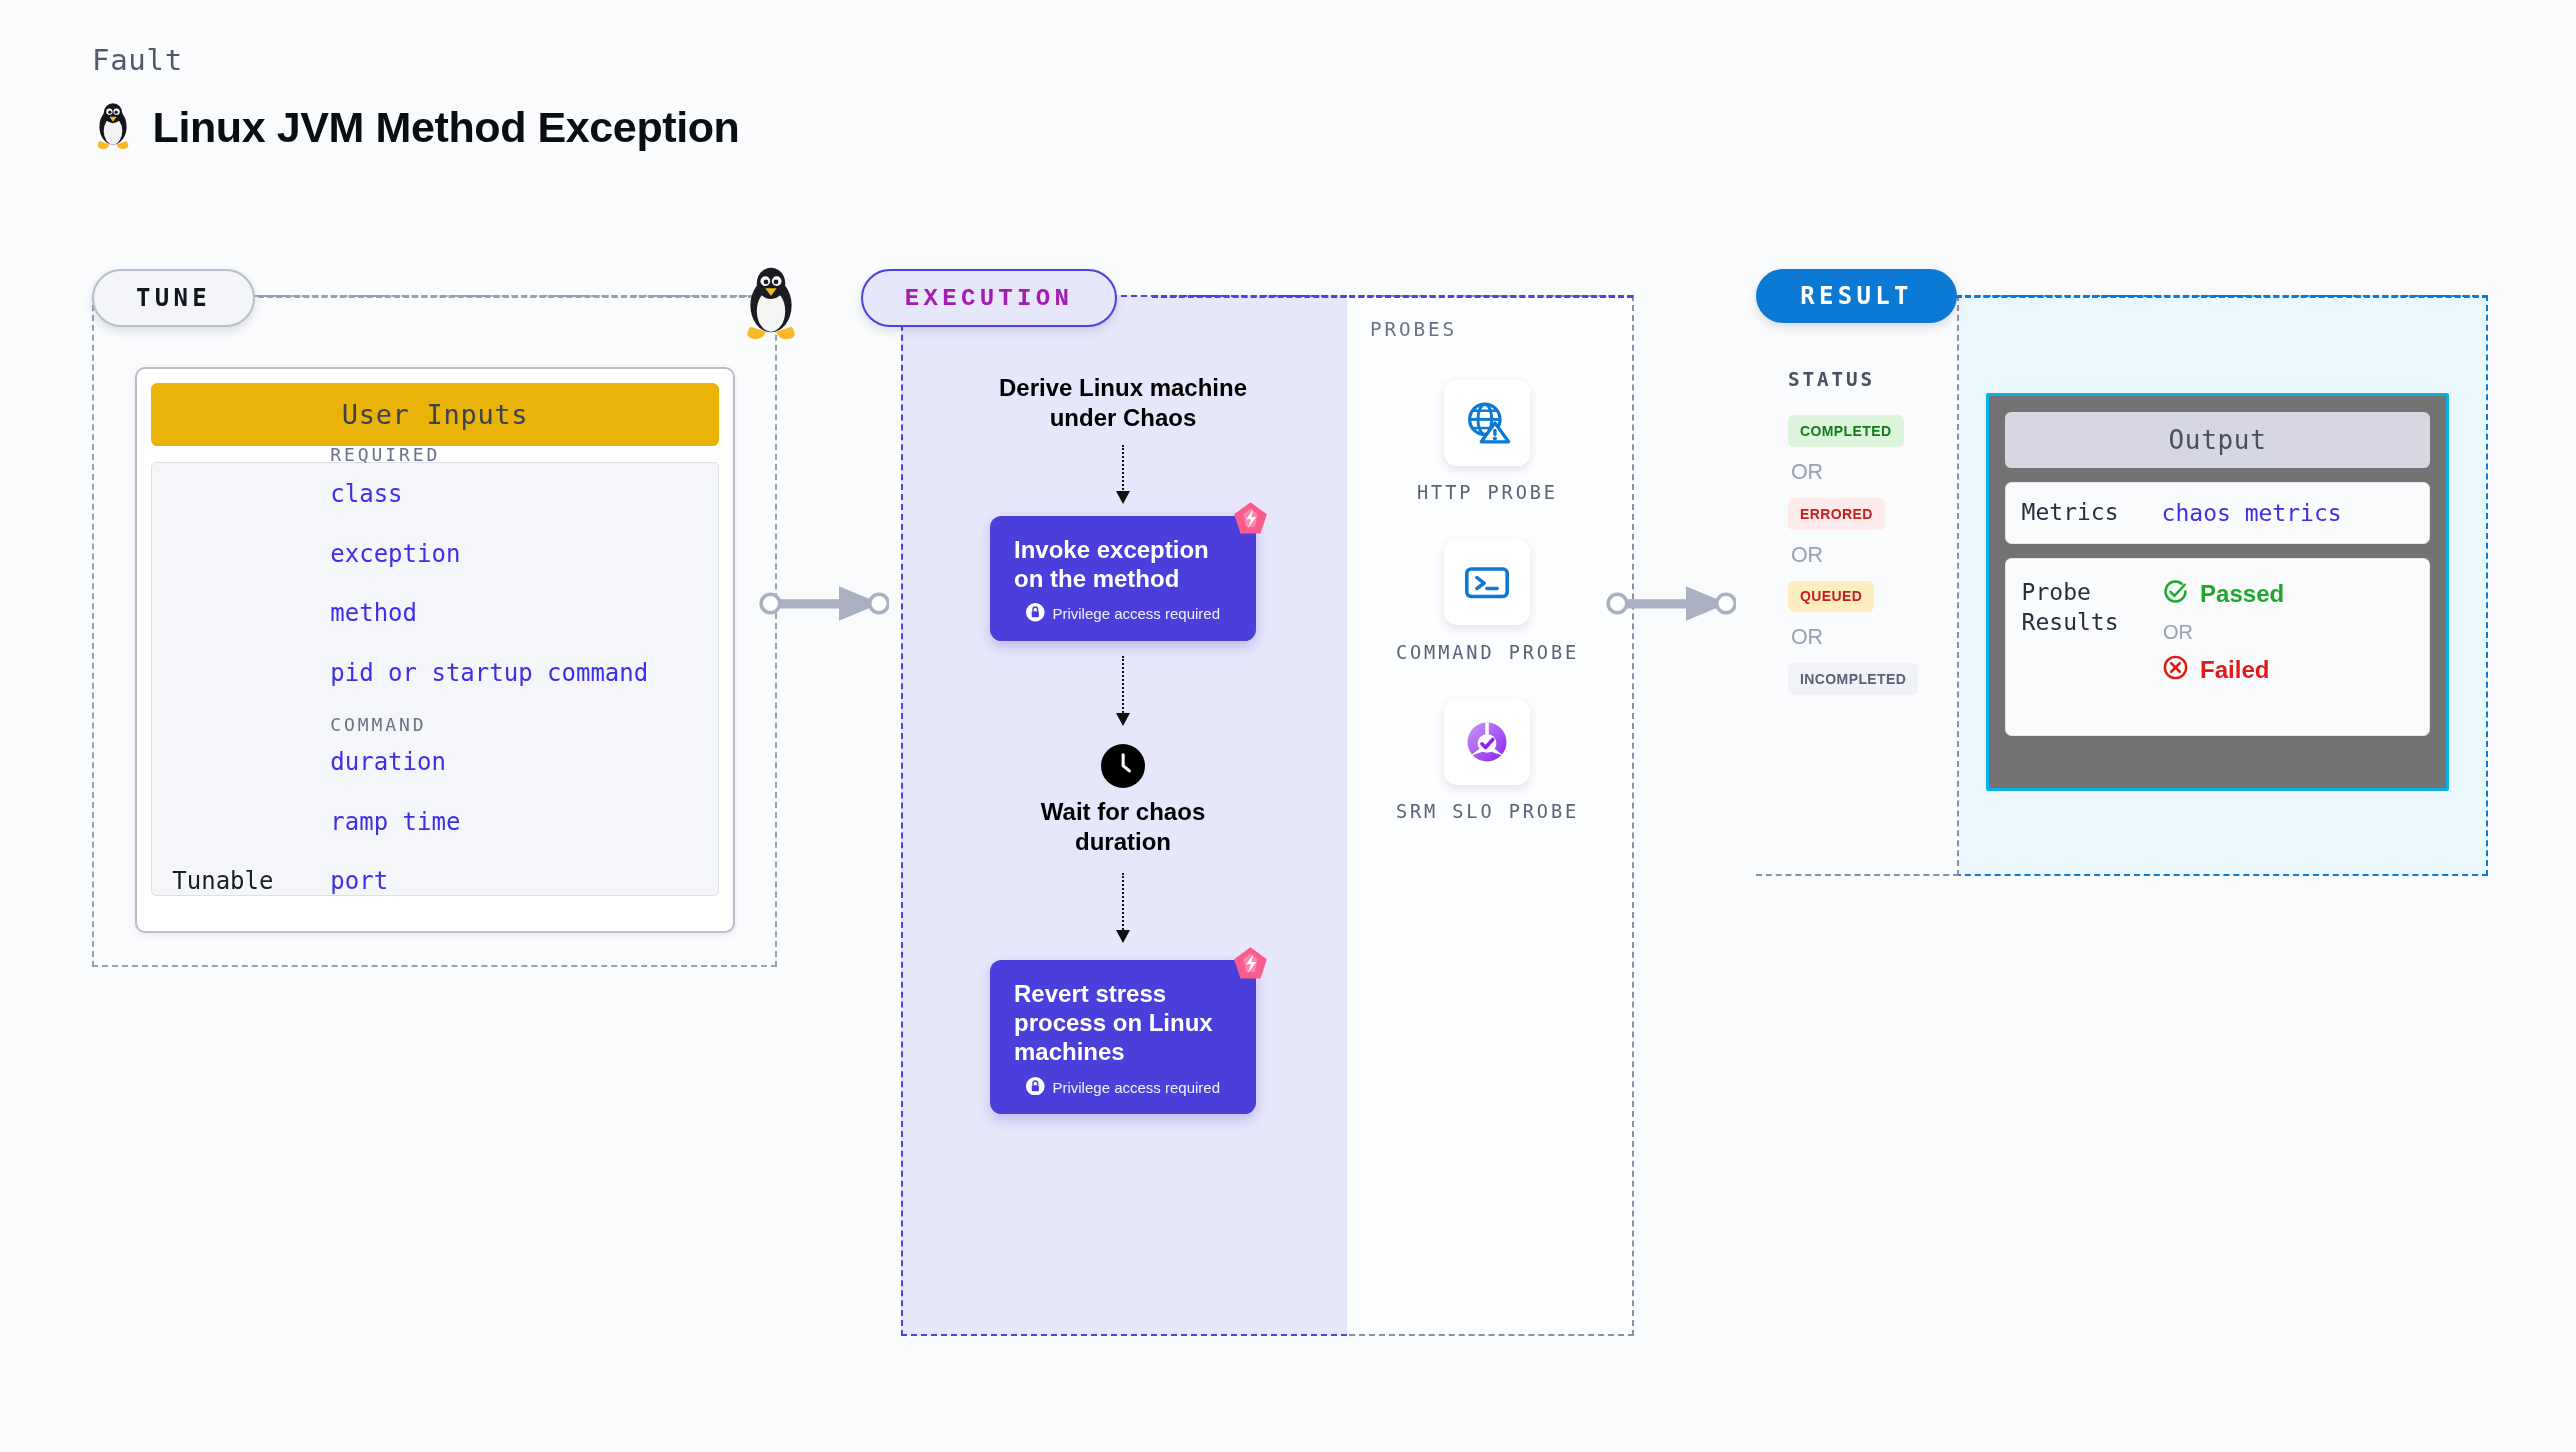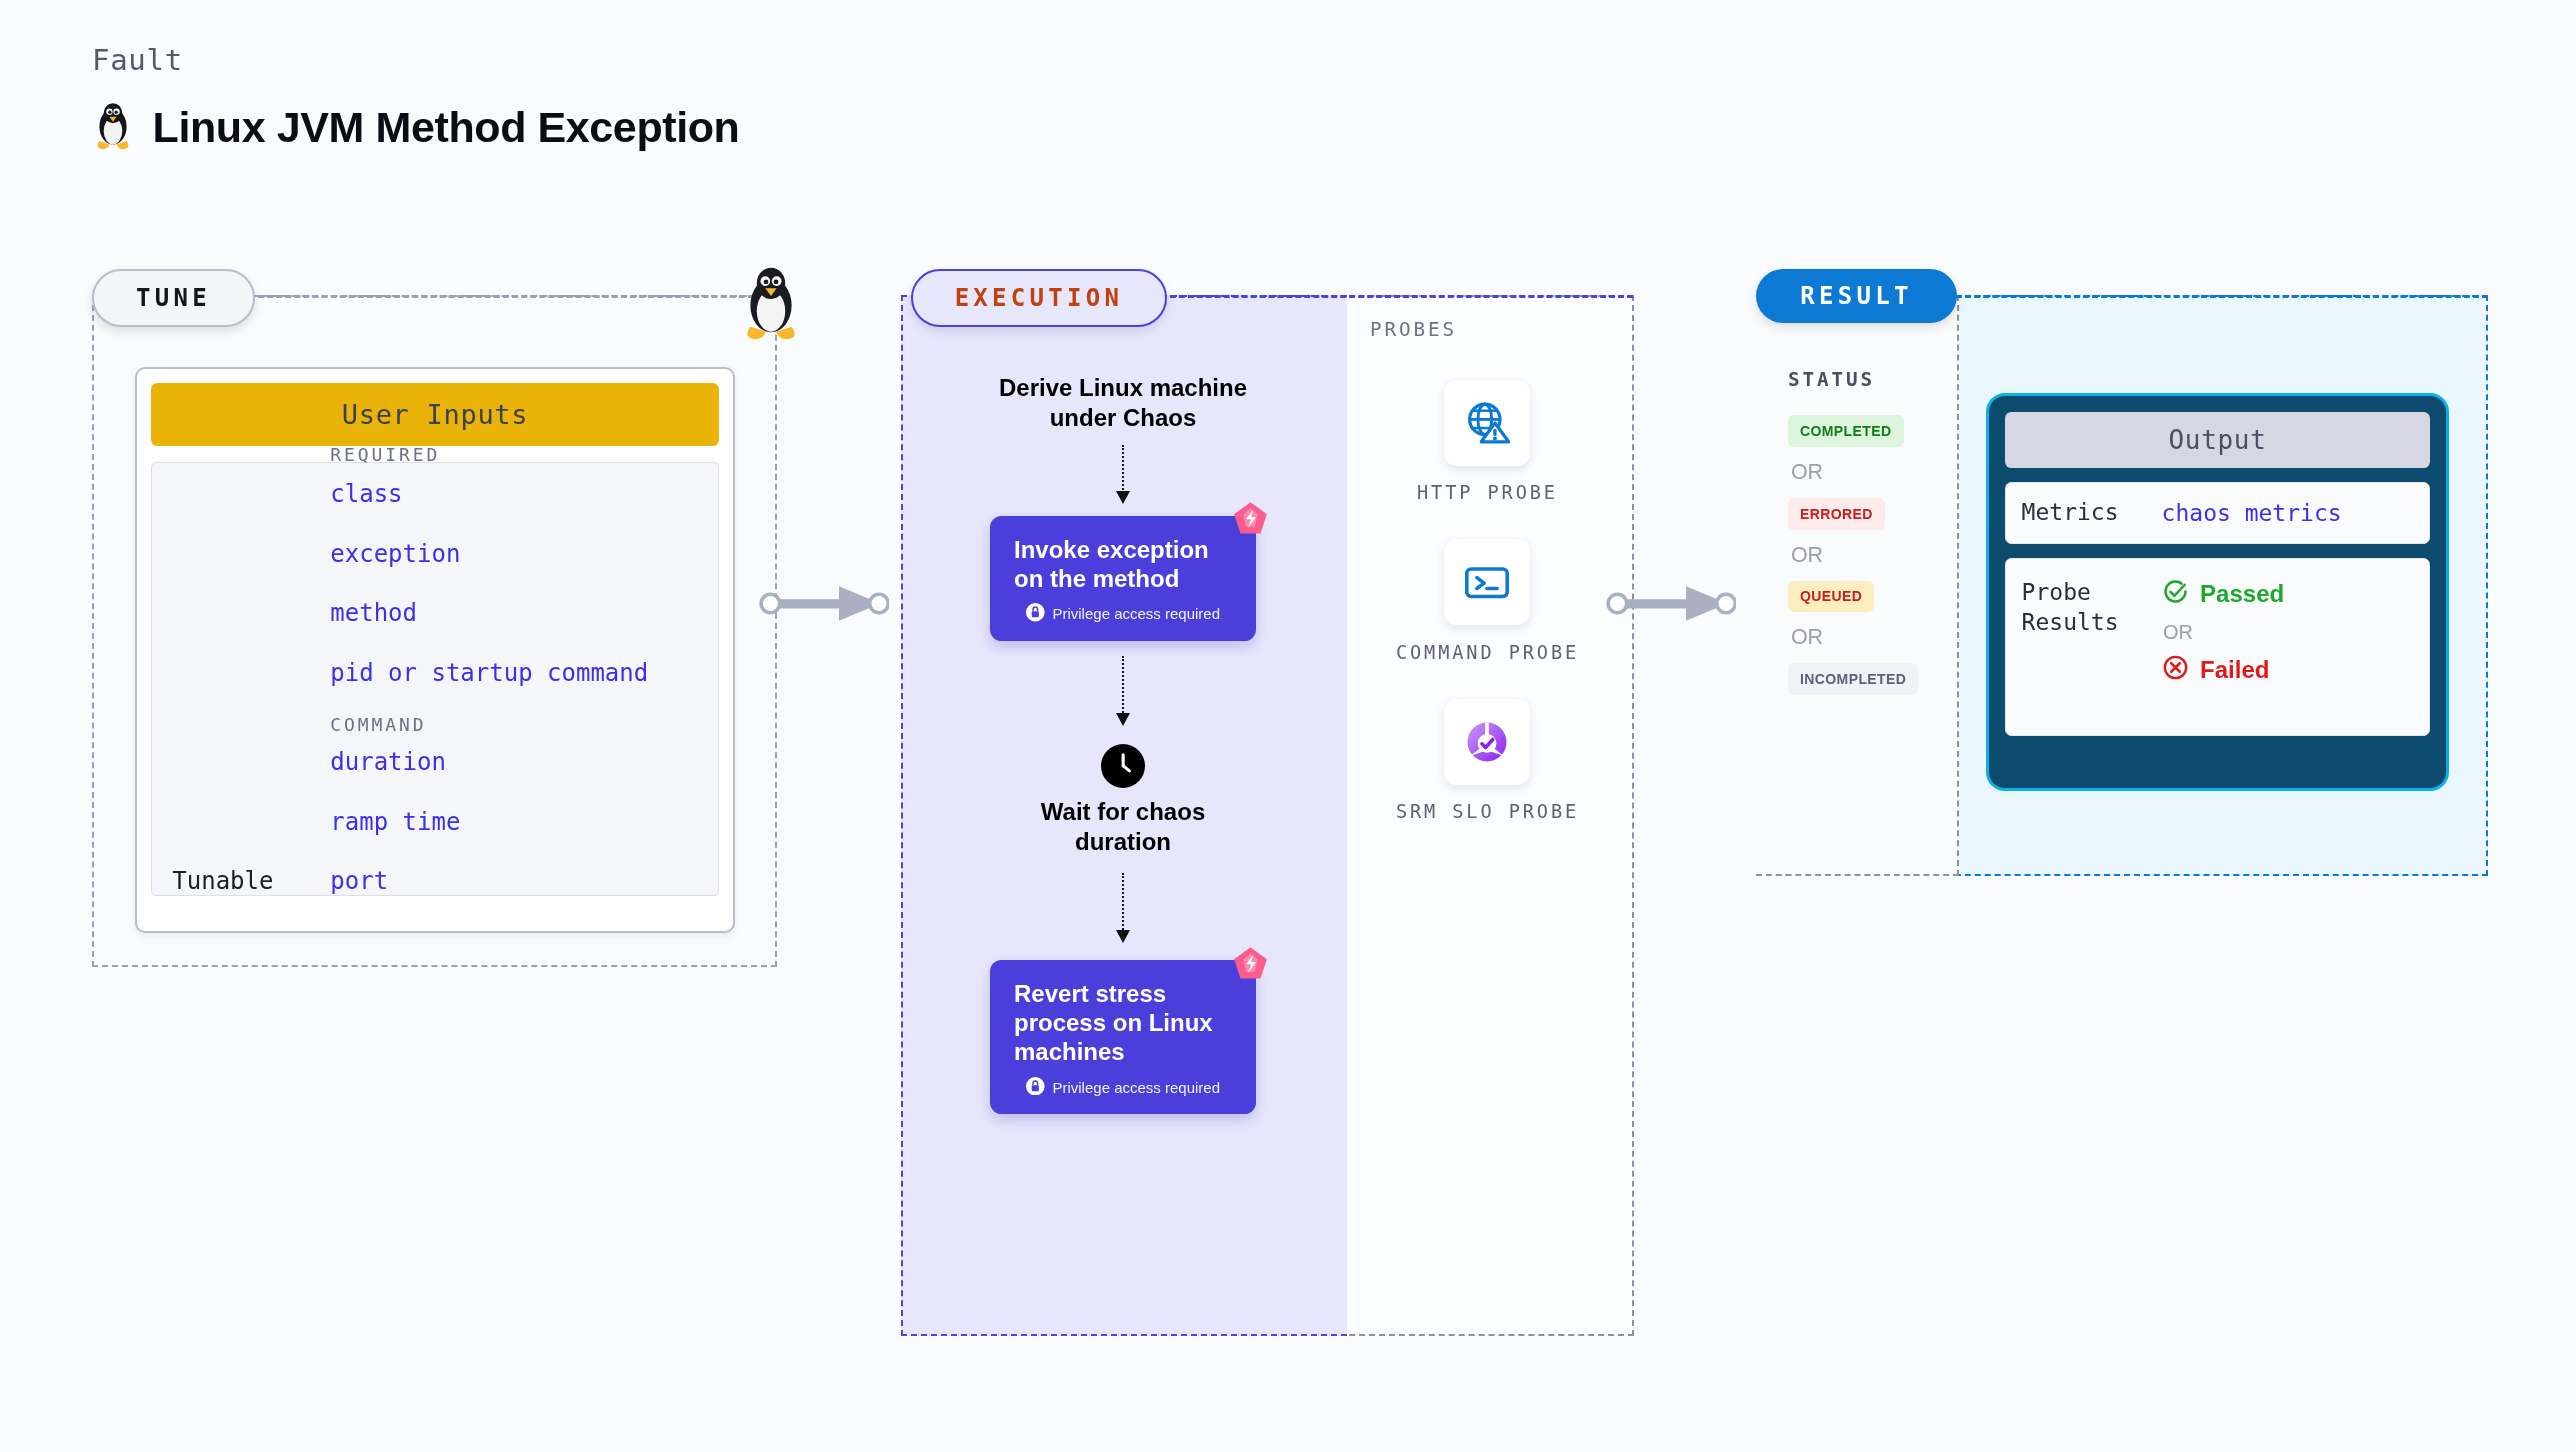--- a/index.html
+++ b/index.html
@@ -26,22 +26,22 @@
     border-radius:716px;
     font-family:"DejaVu Sans Mono","Liberation Mono",monospace;
     font-weight:bold;letter-spacing:4.3px;
     box-shadow:0 4.3px 10px rgba(20,25,60,.13);
   }
   #badge-tune{
     left:92px;top:269px;width:159px;height:54px;
     background:#f4f5f9;border:2.9px solid #b9bdcc;color:#14161f;font-size:24px;
   }
   #badge-execution{
-    left:911px;top:269px;width:252px;height:54px;
-    background:#e7e7fc;border:2.9px solid #4b43dd;color:#c2410c;font-size:24px;
+    left:861px;top:269px;width:252px;height:54px;
+    background:#e7e7fc;border:2.9px solid #4b43dd;color:#a21caf;font-size:24px;font-family:Liberation Mono, monospace;
   }
   #badge-result{
     left:1756px;top:269px;width:201px;height:54px;
     background:#0c79d4;border:none;color:#ffffff;font-size:24px;
   }
 
   
   .dashed-box{position:absolute;}
   #tune-box{
     left:92px;top:295px;width:681px;height:668px;
@@ -168,21 +168,21 @@
     display:inline-block;border-radius:5.7px;padding:7.9px 12px;
     font-size:14px;font-weight:bold;letter-spacing:0.4px;
   }
   .status-or{
     font-size:21.5px;color:#9aa0b4;margin:13px 0 13px 2.9px;
   }
 
   
   #output-card{
     position:absolute;left:1986px;top:393px;width:463px;height:398px;
-    background:#0c4a6e;border:3.6px solid #0bb0e8;border-radius:19px;z-index:20;
+    background:#737373;border:3.6px solid #0bb0e8;border-radius:2px;z-index:20;
     box-sizing:border-box;
   }
   #output-header{
     margin:15.8px 15.8px 0 15.8px;height:56px;background:#d6d7e3;border-radius:6.4px;
     display:flex;align-items:center;justify-content:center;
     font-family:"DejaVu Sans Mono","Liberation Mono",monospace;
     font-size:26px;color:#4a5062;letter-spacing:0.7px;
   }
   .out-row{
     margin:14.3px 15.8px 0 15.8px;background:#fafbfd;border:1.4px solid #e4e6ee;border-radius:6.4px;

